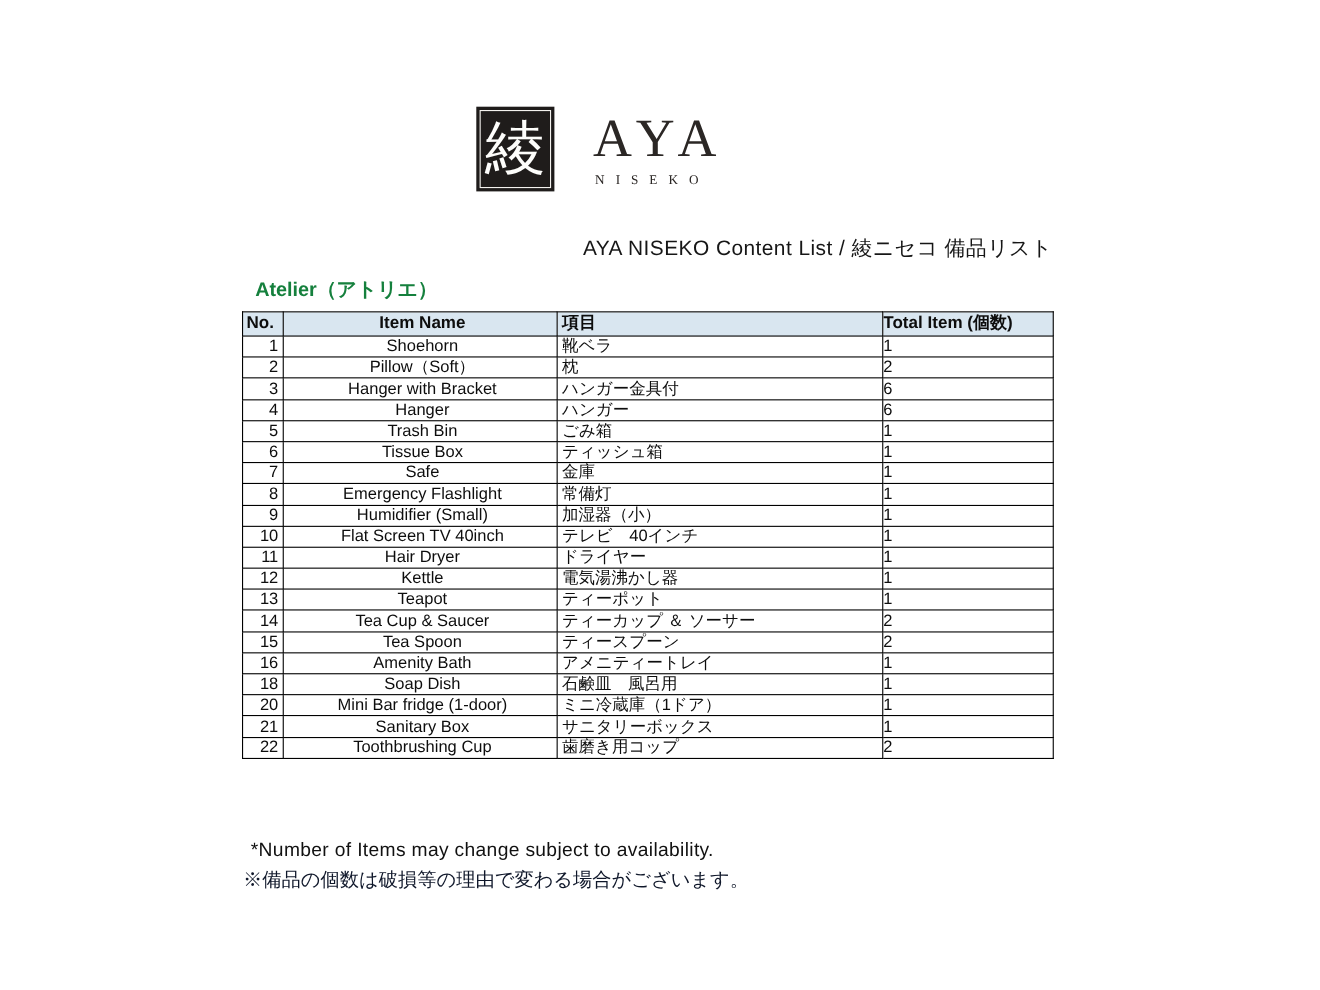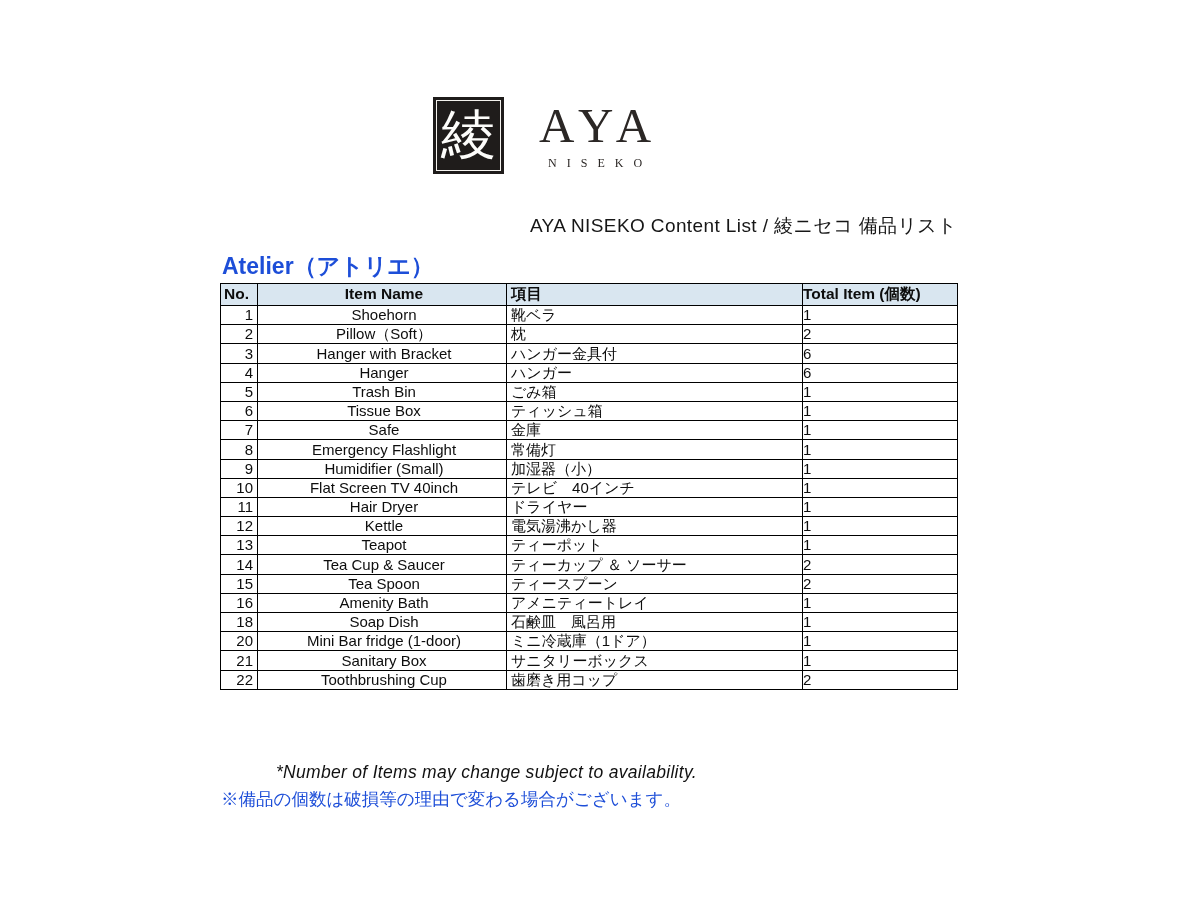--- a/index.html
+++ b/index.html
@@ -45,21 +45,21 @@
     position: relative;
     color: #fdfdfb;
     font-size: 55px;
     line-height: 1;
     font-family: "DejaVu Serif", serif;
     transform: translateY(-1px);
   }
   .logo-wordmark {
     display: flex;
     flex-direction: column;
-    align-items: center;
+    align-items: flex-start;
   }
   .brand-aya {
     font-family: "Liberation Serif", serif;
     font-size: 49px;
     line-height: 1;
     letter-spacing: 8px;
     padding-left: 8px; 
     color: #2b2725;
   }
   .brand-niseko {
@@ -77,25 +77,25 @@
     left: 220px;
     top: 213px;
     width: 737px;
     text-align: right;
     font-size: 19px;
     letter-spacing: 0.4px;
     color: #161616;
   }
   .section-label {
     position: absolute;
-    left: 222px;
+    left: 232px;
     top: 251px;
-    font-size: 23px;
+    font-size: 18px;
     font-weight: bold;
-    color: #1d4ed8;
+    color: #15803d;
   }
 
   
   .content-table {
     position: absolute;
     left: 220px;
     top: 283px;
     width: 737px;
     border-collapse: collapse;
     table-layout: fixed;
@@ -122,32 +122,30 @@
   th.c-name, td.c-name { text-align: center; padding-left: 4px; }
   th.c-jp,   td.c-jp   { text-align: left; padding-left: 4px; }
   th.c-qty,  td.c-qty  { text-align: left; }
 
   
   .note-en {
     position: absolute;
     left: 228px;
     top: 762px;
     font-size: 17.5px;
-    font-style: italic;
     letter-spacing: 0.3px;
     color: #111;
-    margin-left: 48px;
   }
   .note-jp {
     position: absolute;
     left: 221px;
     top: 787px;
     font-size: 17.5px;
     font-family: "DejaVu Serif", serif;
-    color: #1d4ed8;
+    color: #0f172a;
   }
 </style>
 </head>
 <body>
 
 <div class="page">
 
   <div class="logo-row">
     <div class="logo-box">
       <div class="logo-inner-border"></div>

